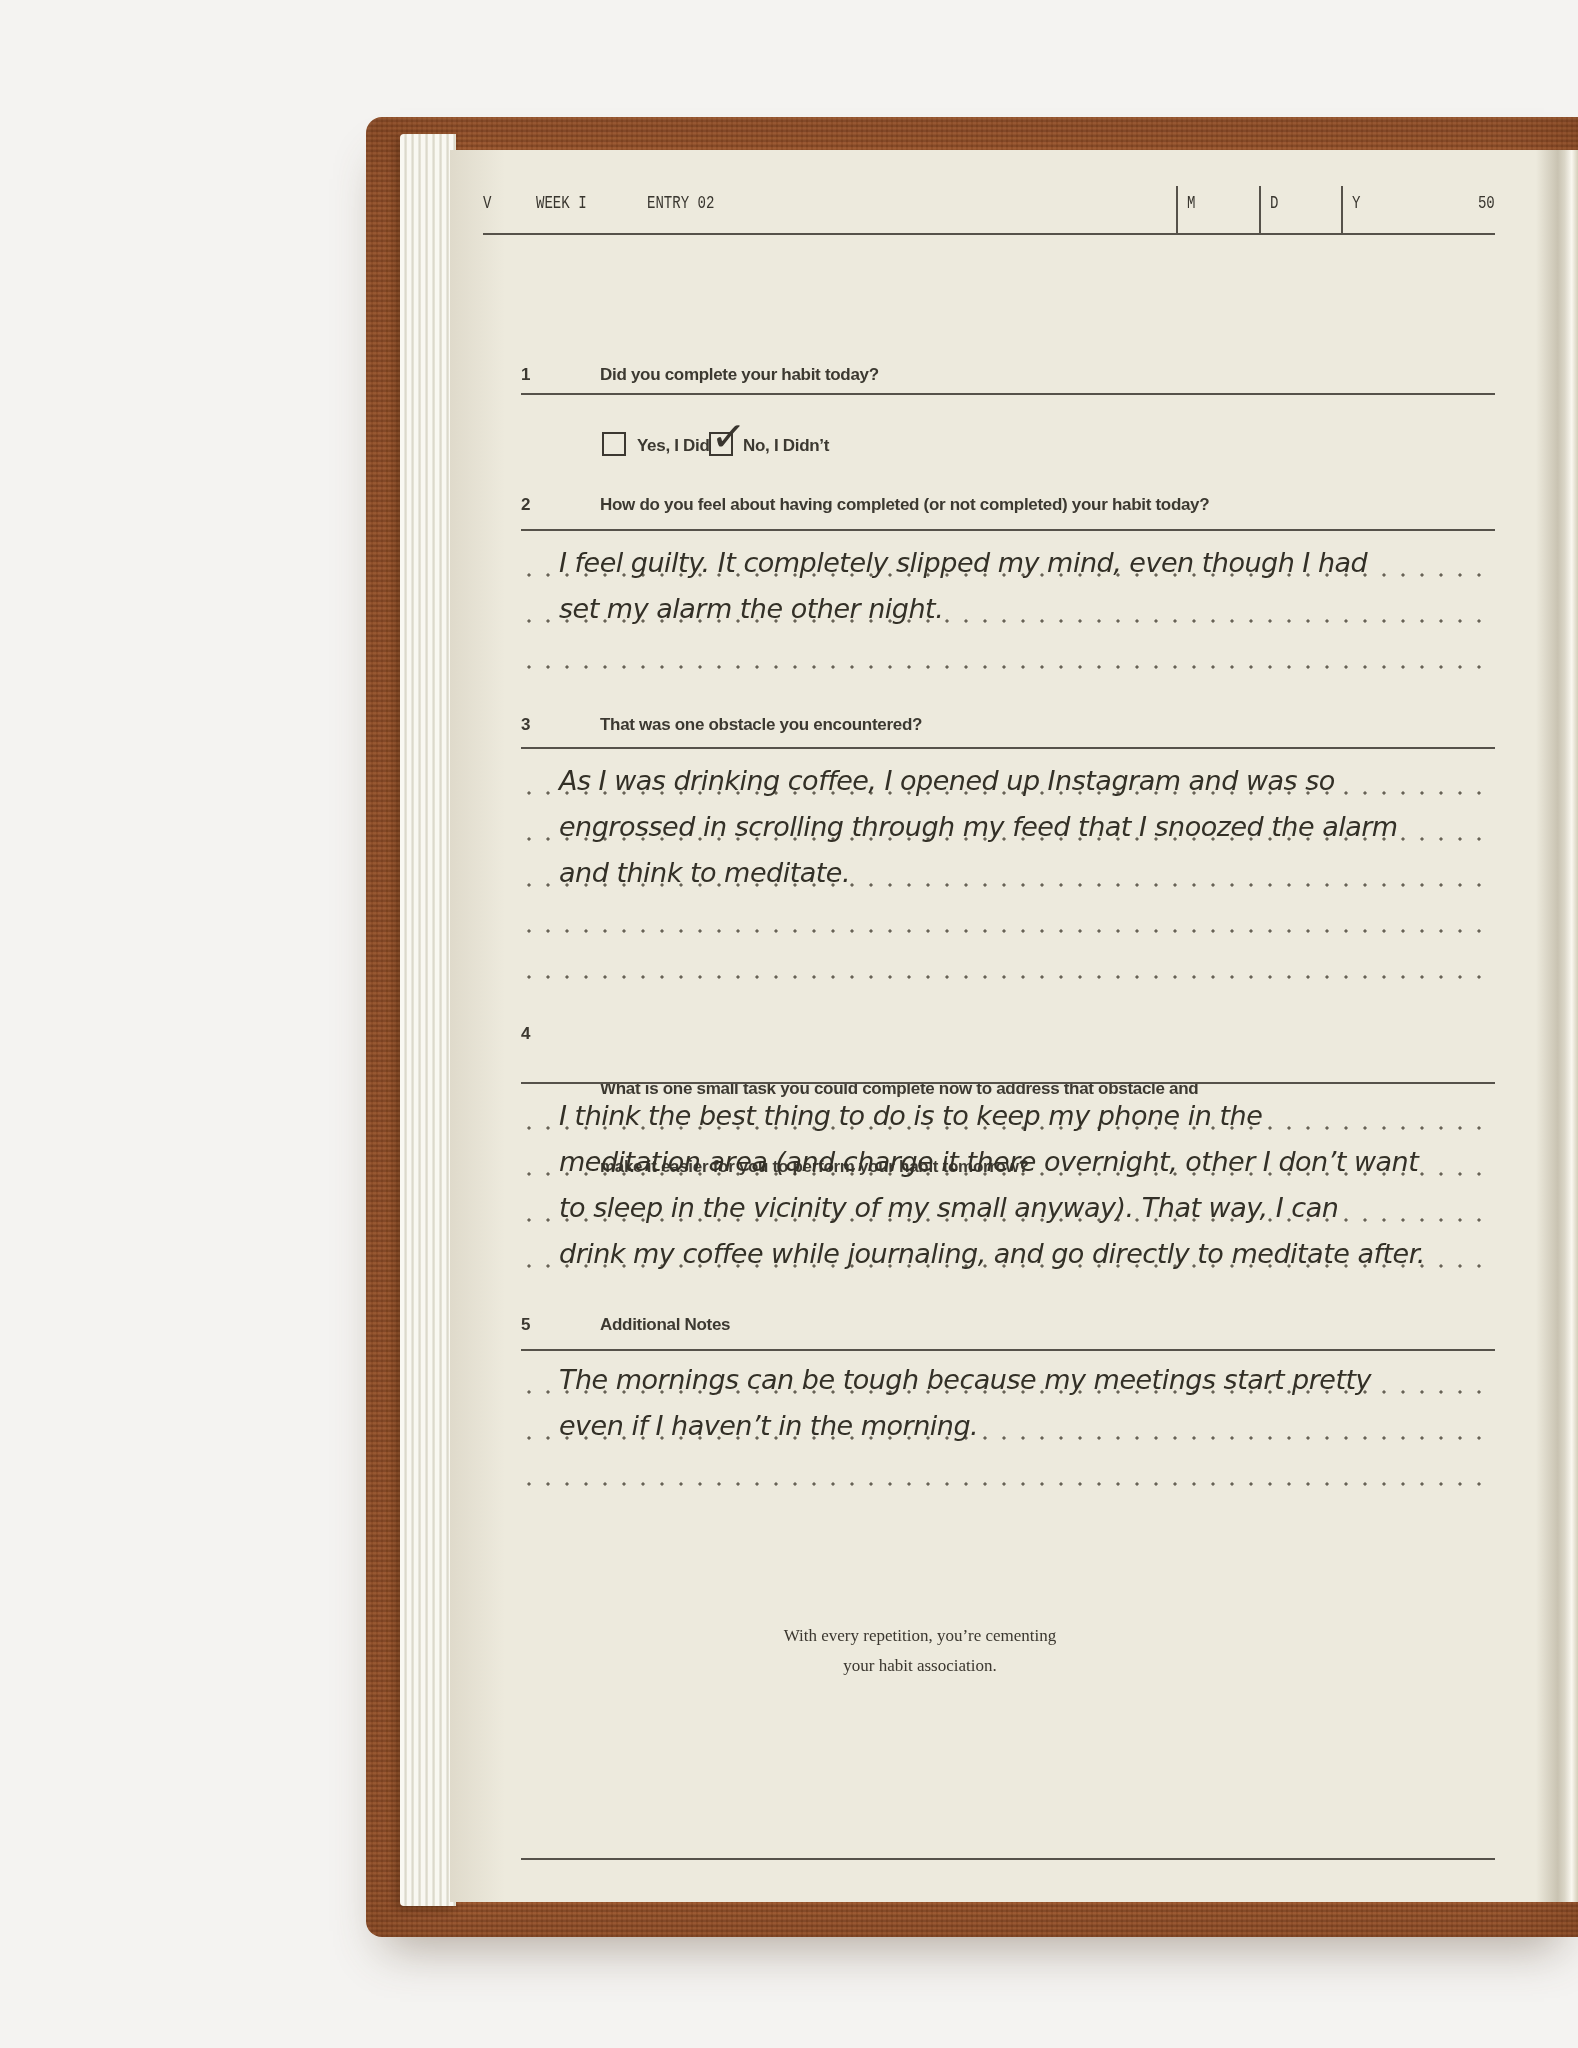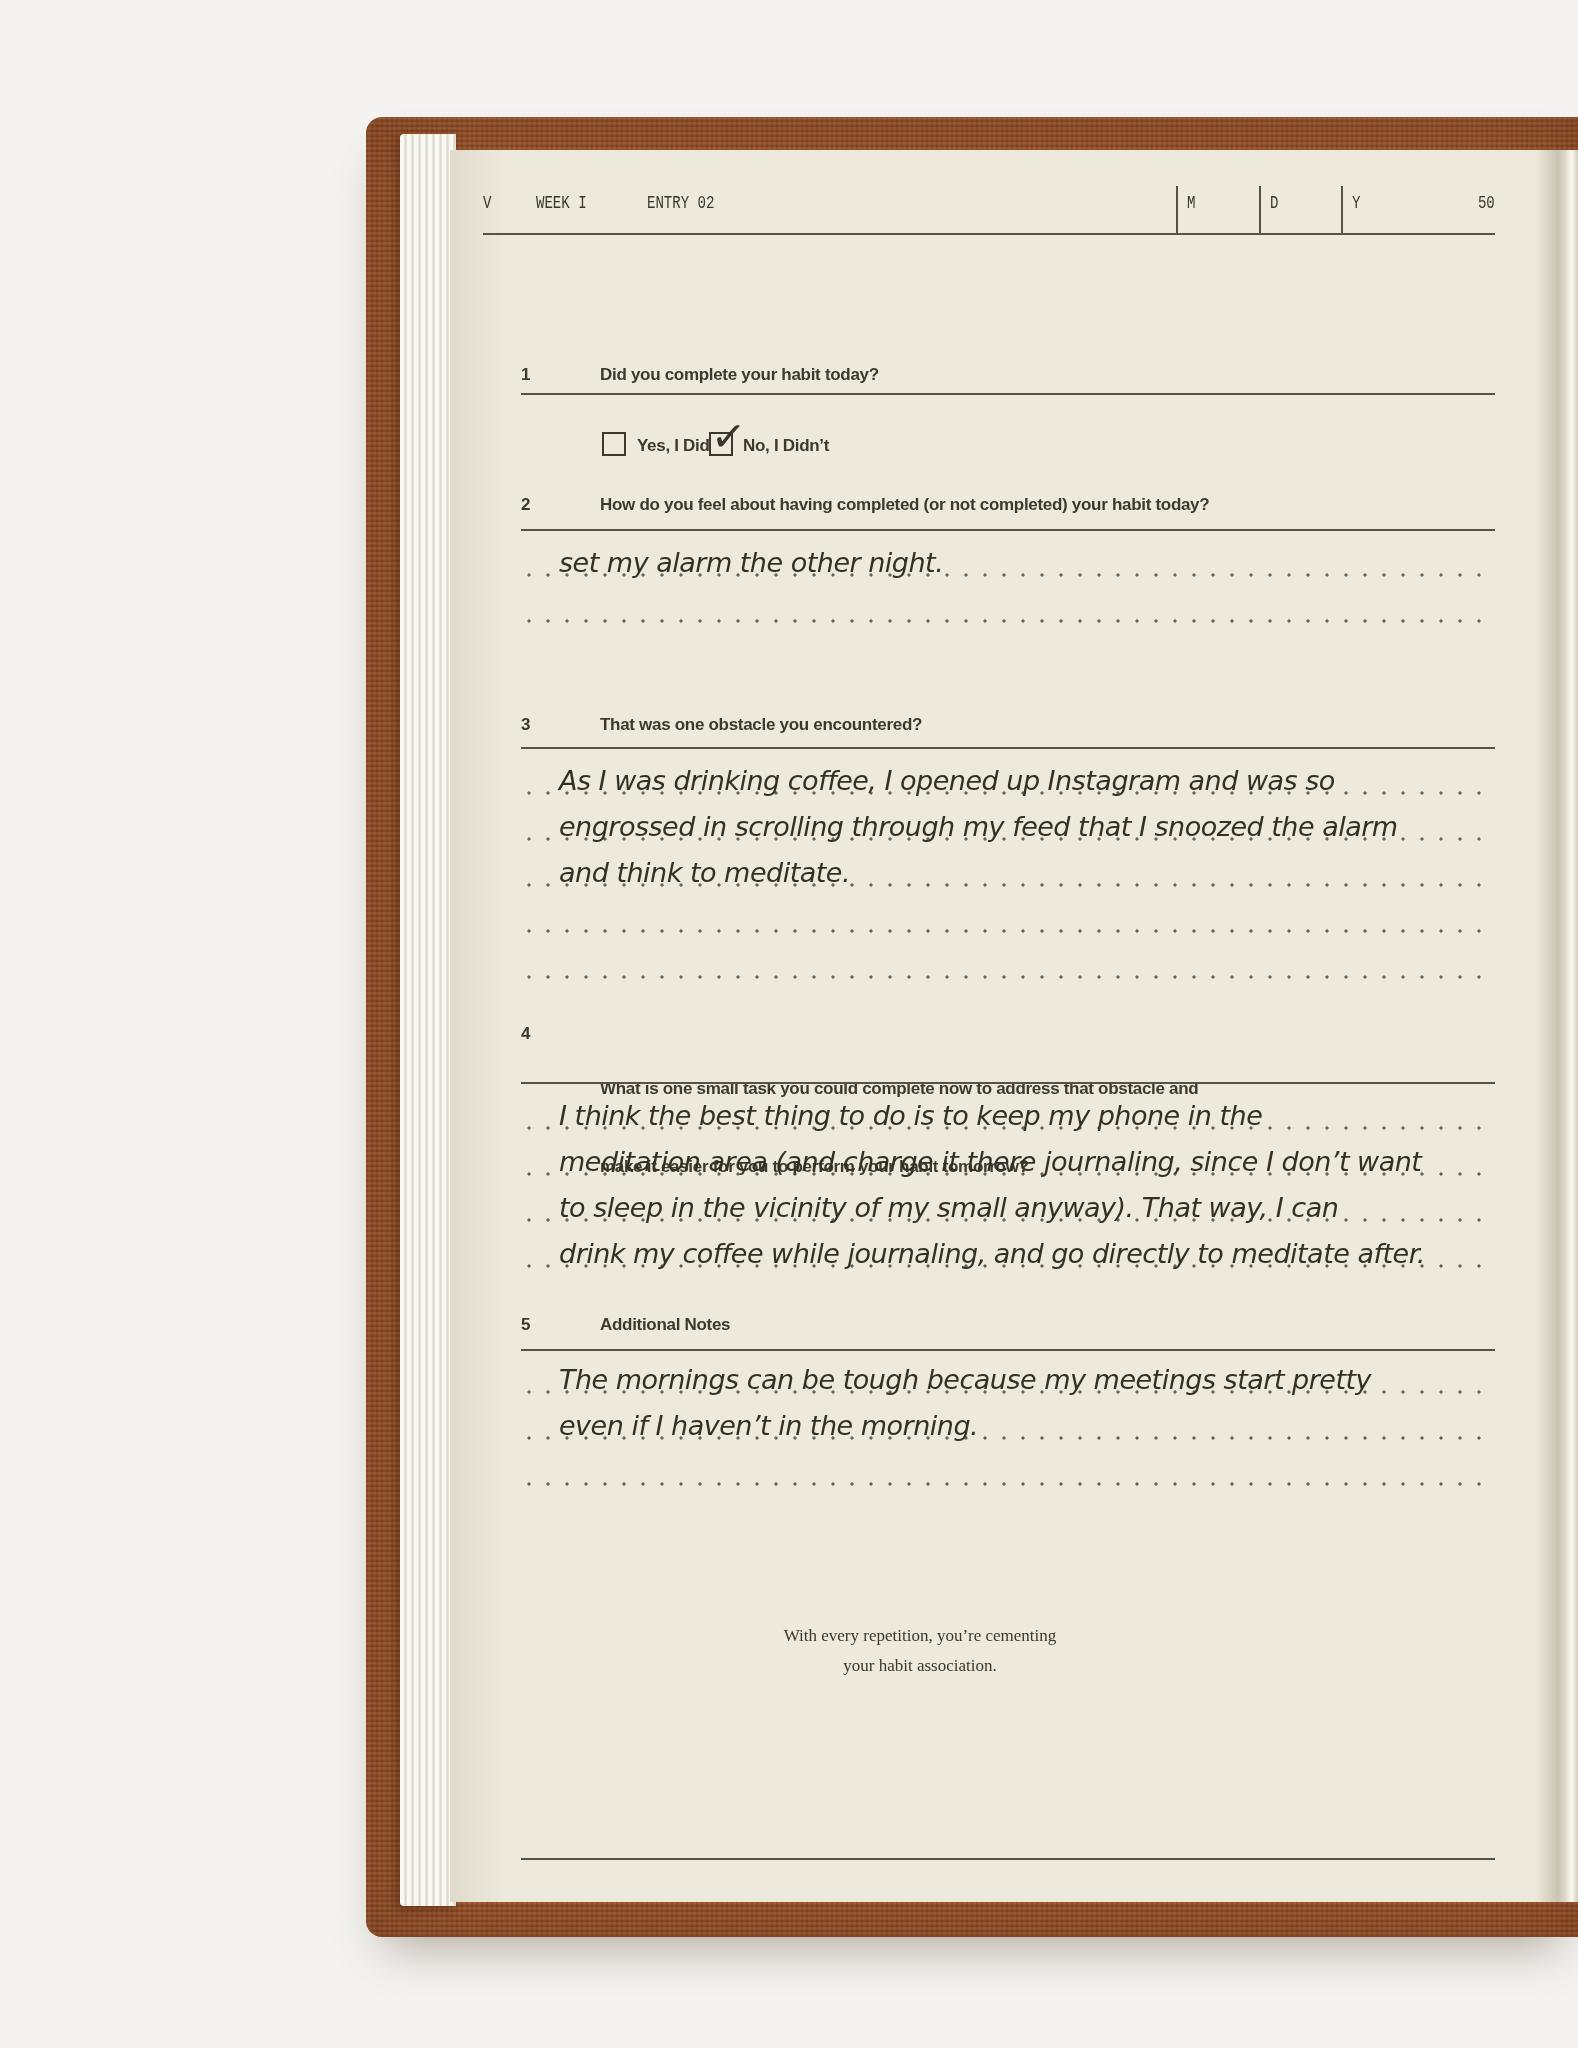--- a/index.html
+++ b/index.html
@@ -119,20 +119,23 @@
     </span>
     <span class="opt-label" style="left:293px;top:286px">No, I Didn’t</span>
   </div>
 
   <span class="q-num" style="left:71px;top:345px">2</span>
   <span class="q-text" style="left:150px;top:345px">How do you feel about having completed (or not completed) your habit today?</span>
   <div class="rule" style="left:71px;top:379px;width:974px"></div>
 
   <div class="hand-block" style="top:389px">
     <div class="hand-line">
+        <span class="hand">I feel guilty. It completely slipped my mind, even though I had</span>
+      </div>
+    <div class="hand-line">
         <span class="hand">set my alarm the other night.</span>
       </div>
     <div class="hand-line"></div>
   </div>
 
   <span class="q-num" style="left:71px;top:565px">3</span>
   <span class="q-text" style="left:150px;top:565px">That was one obstacle you encountered?</span>
   <div class="rule" style="left:71px;top:597px;width:974px"></div>
 
   <div class="hand-block" style="top:607px">
@@ -154,21 +157,21 @@
     <span>What is one small task you could complete now to address that obstacle and</span>
     <span>make it easier for you to perform your habit tomorrow?</span>
   </div>
   <div class="rule" style="left:71px;top:932px;width:974px"></div>
 
   <div class="hand-block" style="top:942px">
     <div class="hand-line">
         <span class="hand">I think the best thing to do is to keep my phone in the</span>
       </div>
     <div class="hand-line">
-        <span class="hand">meditation area (and charge it there journaling, since I don’t want</span>
+        <span class="hand">meditation area (and charge it there overnight, other I don’t want</span>
       </div>
     <div class="hand-line">
         <span class="hand">to sleep in the vicinity of my small anyway). That way, I can</span>
       </div>
     <div class="hand-line">
         <span class="hand">drink my coffee while journaling, and go directly to meditate after.</span>
       </div>
   </div>
 
   <span class="q-num" style="left:71px;top:1165px">5</span>

